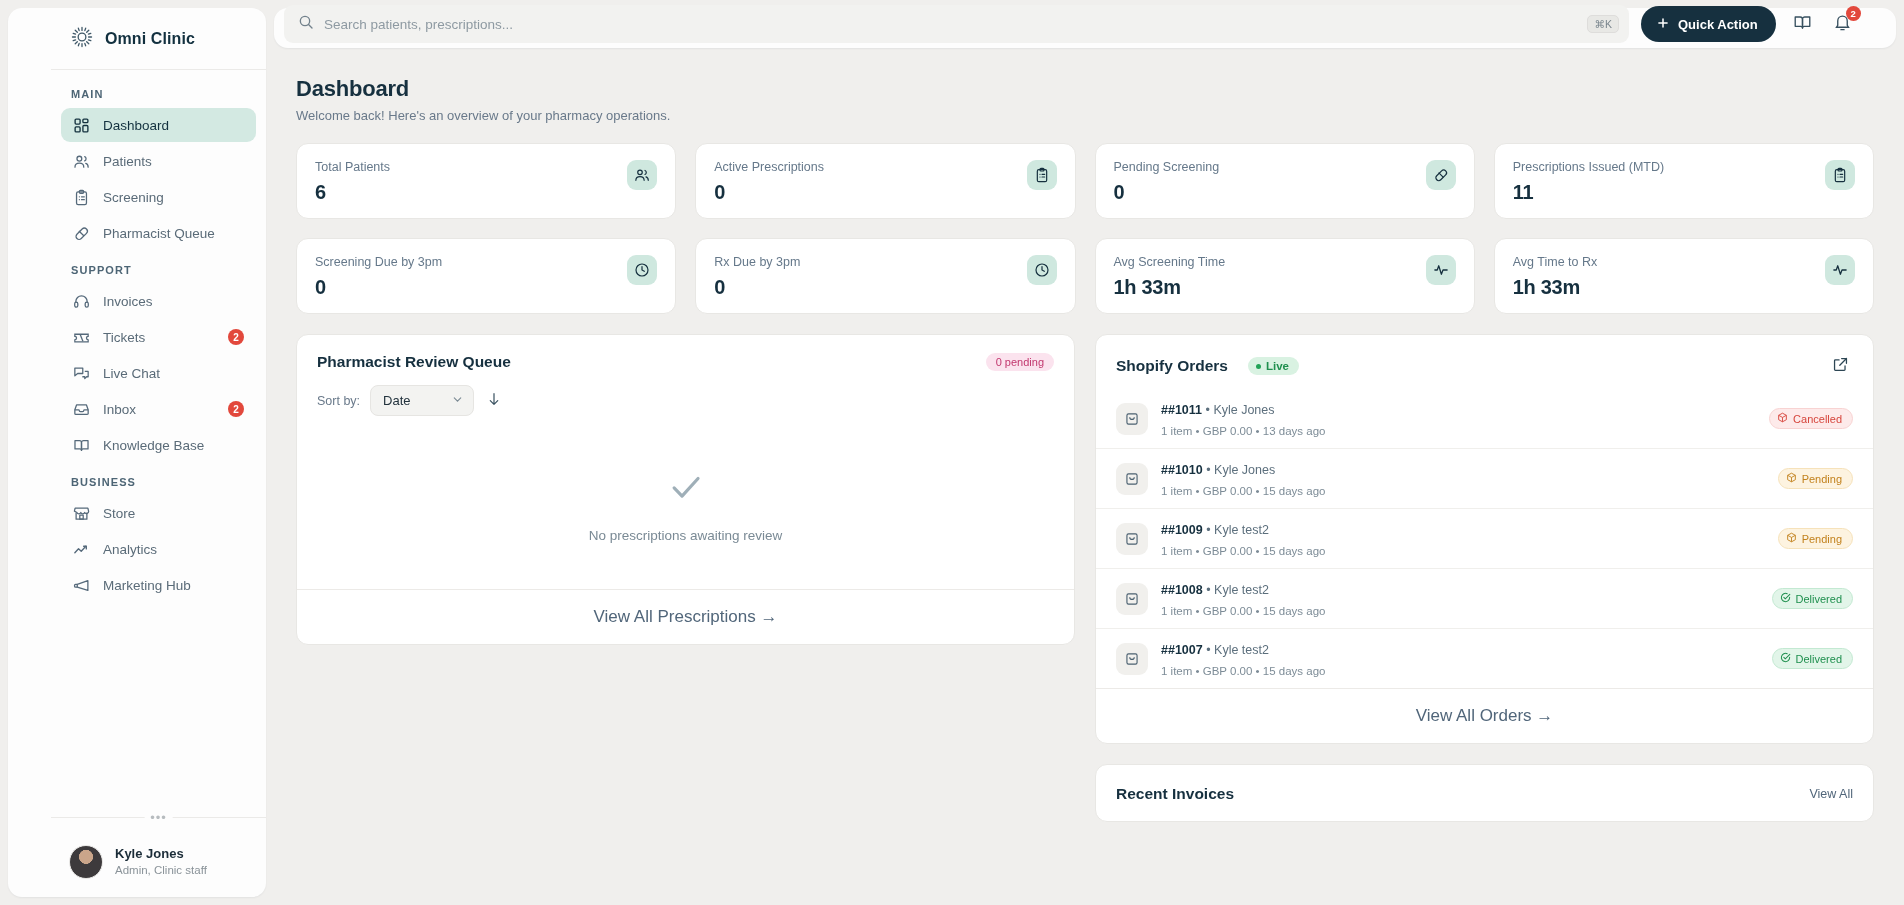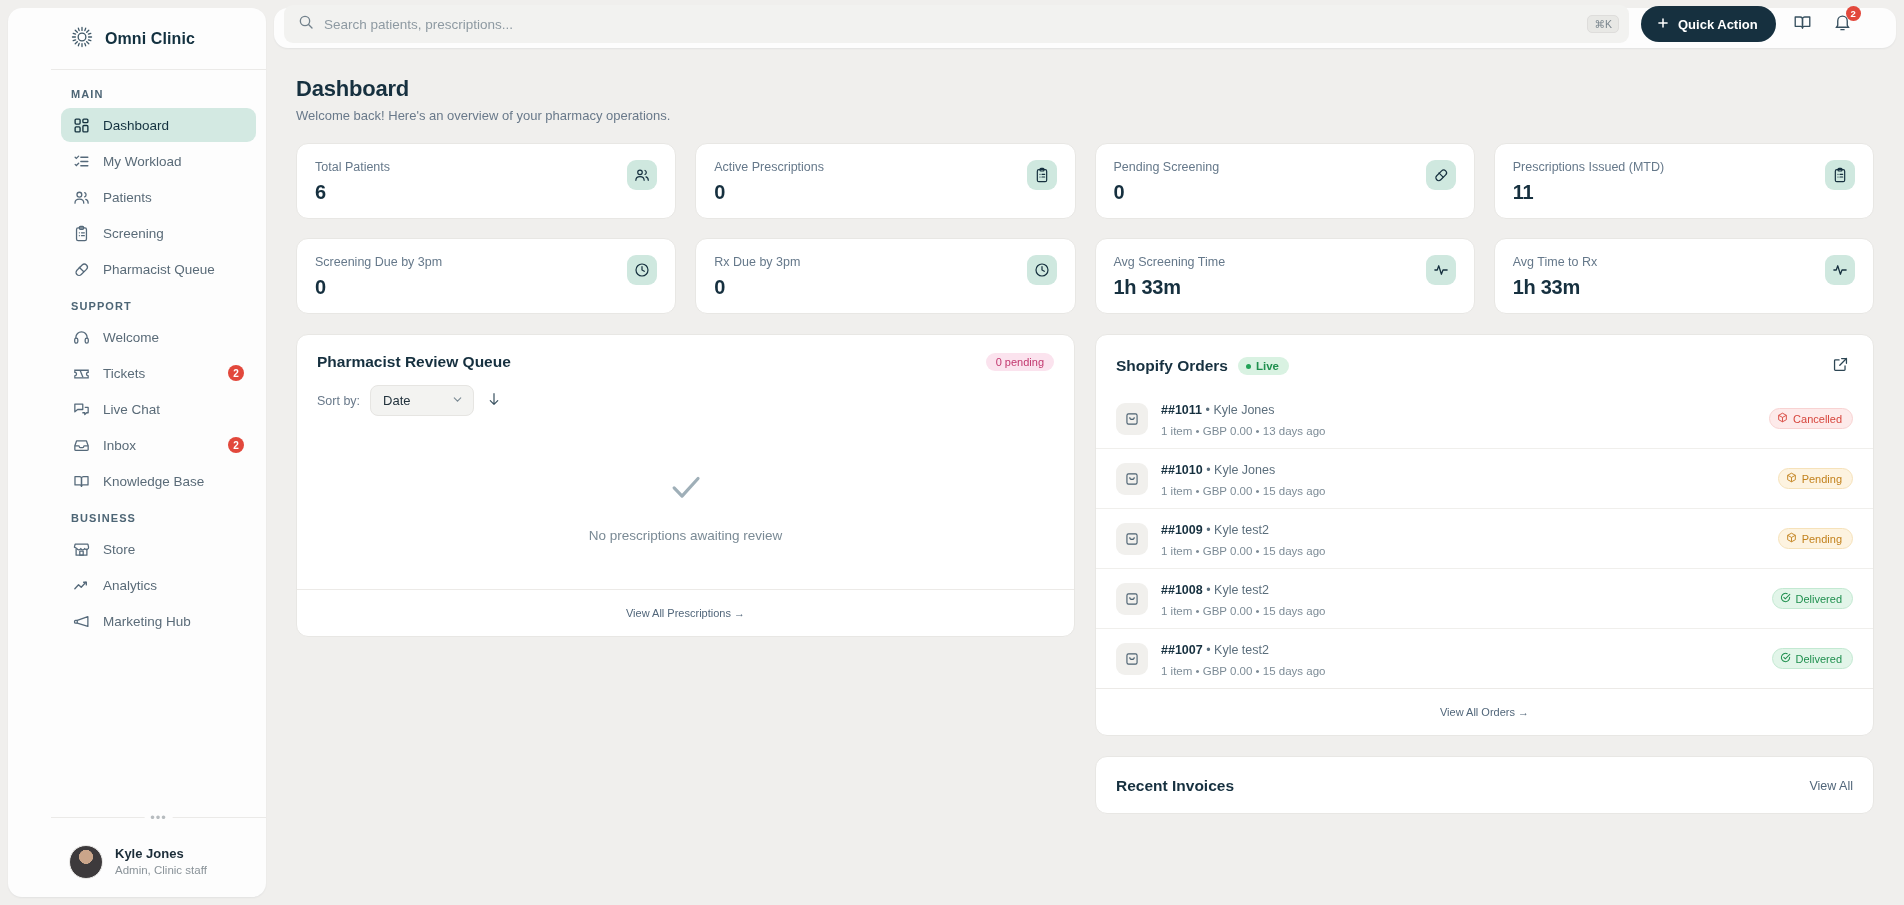--- a/index.html
+++ b/index.html
@@ -136,21 +136,21 @@
     cursor: pointer; width: 104px; outline: none;
   }
   .sel-wrap { position: relative; display: inline-flex; }
   .sel-wrap .chev { position: absolute; right: 10px; top: 50%; transform: translateY(-50%); pointer-events: none; color: #7c8b95; }
   .sort-dir { background: none; border: none; cursor: pointer; color: #38505f; padding: 2px; display: flex; }
 
   .empty { padding: 52px 18px 46px; display: flex; flex-direction: column; align-items: center; gap: 18px; }
   .empty-text { font-size: 13.5px; color: #7a8a95; }
   .panel-foot {
     border-top: 1px solid #eceae7; text-align: center; padding: 17px 0;
-    font-size: 11px; color: #51667a; cursor: pointer; font-weight: 500;
+    font-size: 17px; color: #51667a; cursor: pointer; font-weight: 500;
   }
   .order-row {
     display: flex; align-items: center; gap: 13px;
     padding: 11px 20px; border-top: 1px solid #f0efec; cursor: pointer;
   }
   .order-row:first-child { border-top: none; }
   .order-ico {
     width: 32px; height: 32px; border-radius: 9px; background: #f1f0ed; flex: none;
     display: flex; align-items: center; justify-content: center; color: #4b6070;
   }
@@ -200,30 +200,20 @@
               <rect x="14" y="3" width="7" height="5" rx="1.4"></rect>
               <rect x="14" y="12" width="7" height="9" rx="1.4"></rect>
               <rect x="3" y="14" width="7" height="7" rx="1.4"></rect>
             </svg>
         </span>
         <span class="nav-label">Dashboard</span>
       </div>
       <div class="nav-item">
         <span class="ico">
           <svg viewBox="0 0 24 24" fill="none" stroke="currentColor" stroke-width="1.8" stroke-linecap="round">
-              <path d="M11 6h10M11 12h10M11 18h10"></path>
-              <path d="M3 6l1.7 1.7L8 4.4"></path>
-              <path d="M3 16l1.7 1.7L8 14.4"></path>
-            </svg>
-        </span>
-        <span class="nav-label">My Workload</span>
-      </div>
-      <div class="nav-item">
-        <span class="ico">
-          <svg viewBox="0 0 24 24" fill="none" stroke="currentColor" stroke-width="1.8" stroke-linecap="round">
               <circle cx="9" cy="8" r="3.4"></circle>
               <path d="M2.8 20c0-3.4 2.8-5.6 6.2-5.6s6.2 2.2 6.2 5.6"></path>
               <path d="M16.5 5.2a3.3 3.3 0 010 6"></path>
               <path d="M18 14.8c2.1.6 3.4 2.4 3.4 5.2"></path>
             </svg>
         </span>
         <span class="nav-label">Patients</span>
       </div>
       <div class="nav-item">
         <span class="ico">
@@ -247,21 +237,21 @@
 
       <div class="nav-section">SUPPORT</div>
       <div class="nav-item">
         <span class="ico">
           <svg viewBox="0 0 24 24" fill="none" stroke="currentColor" stroke-width="1.8">
               <path d="M4 14v-2a8 8 0 0116 0v2"></path>
               <rect x="2.4" y="13" width="4.4" height="7" rx="2.2"></rect>
               <rect x="17.2" y="13" width="4.4" height="7" rx="2.2"></rect>
             </svg>
         </span>
-        <span class="nav-label">Welcome</span>
+        <span class="nav-label">Invoices</span>
       </div>
       <div class="nav-item">
         <span class="ico">
           <svg viewBox="0 0 24 24" fill="none" stroke="currentColor" stroke-width="1.8">
               <path d="M2.6 7.4h18.8v3a2.4 2.4 0 000 4.8v3H2.6v-3a2.4 2.4 0 000-4.8z"></path>
               <path d="M10 7.4l4 9.8"></path>
             </svg>
         </span>
         <span class="nav-label">Tickets</span>
         <span class="badge-count">2</span>
@@ -522,21 +512,21 @@
               </span>
               <span class="empty-text">No prescriptions awaiting review</span>
             </div>
             <div class="panel-foot">View All Prescriptions →</div>
           </div>
         </div>
 
         <div class="right-col">
           <div class="panel">
             <div class="panel-head">
-              <div style="display:flex;align-items:center;gap:10px;">
+              <div style="display:flex;align-items:center;gap:20px;">
                 <span class="panel-title">Shopify Orders</span>
                 <span class="pill-live">
                   <span class="dot-live"></span>
                   <span>Live</span>
                 </span>
               </div>
               <button class="icon-btn">
                 <span>
                   <svg width="17" height="17" viewBox="0 0 24 24" fill="none" stroke="#2d4654" stroke-width="1.8" stroke-linecap="round" stroke-linejoin="round">
                       <path d="M13.6 3.6H20.4V10.4"></path>

